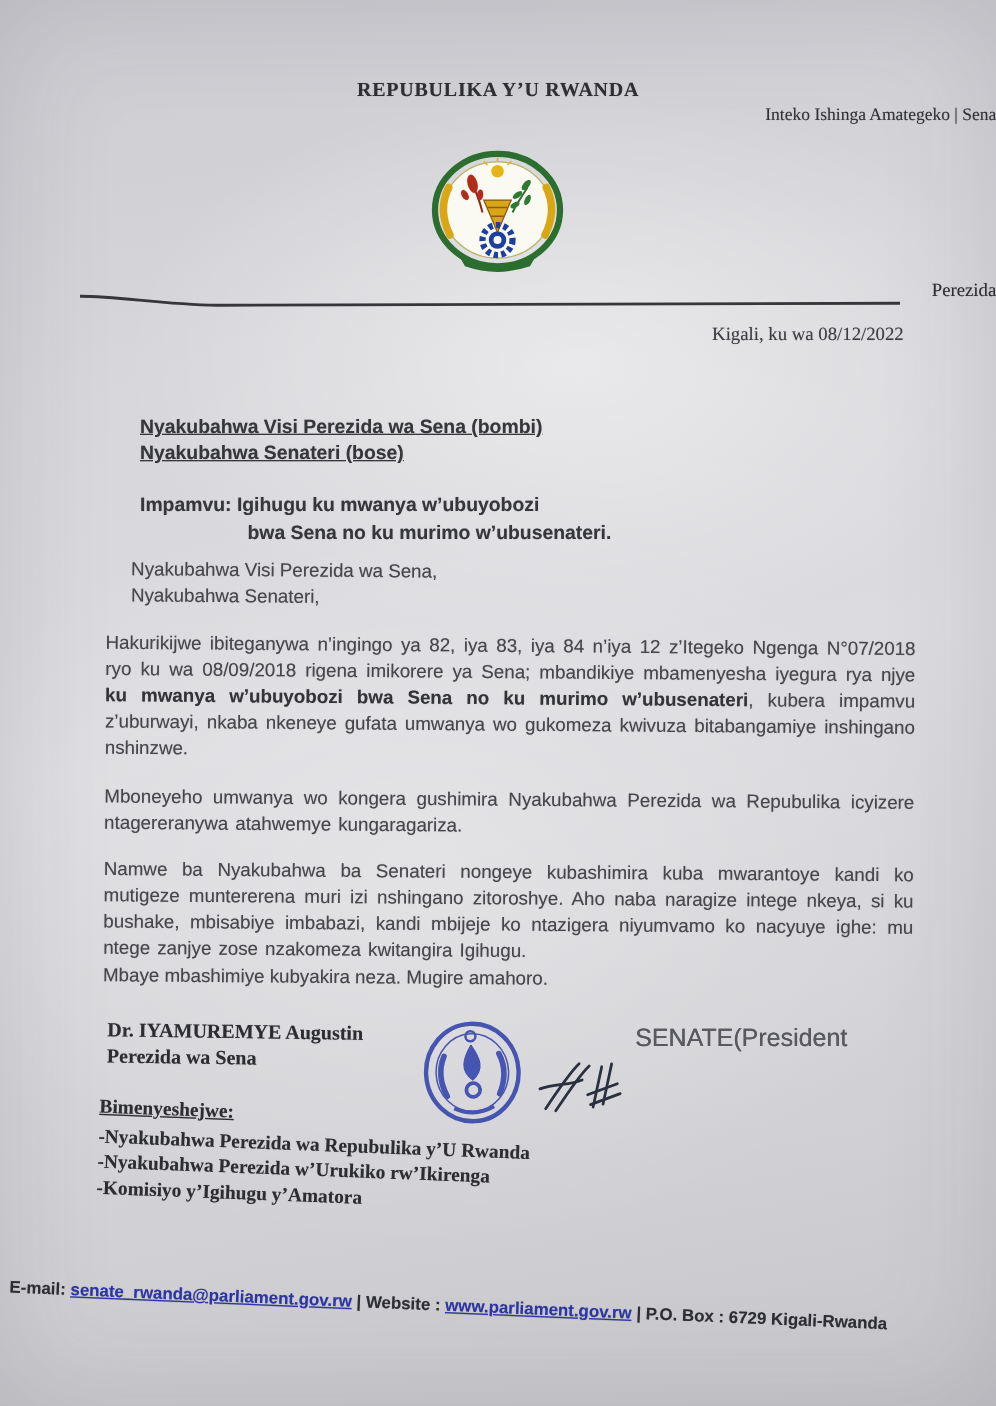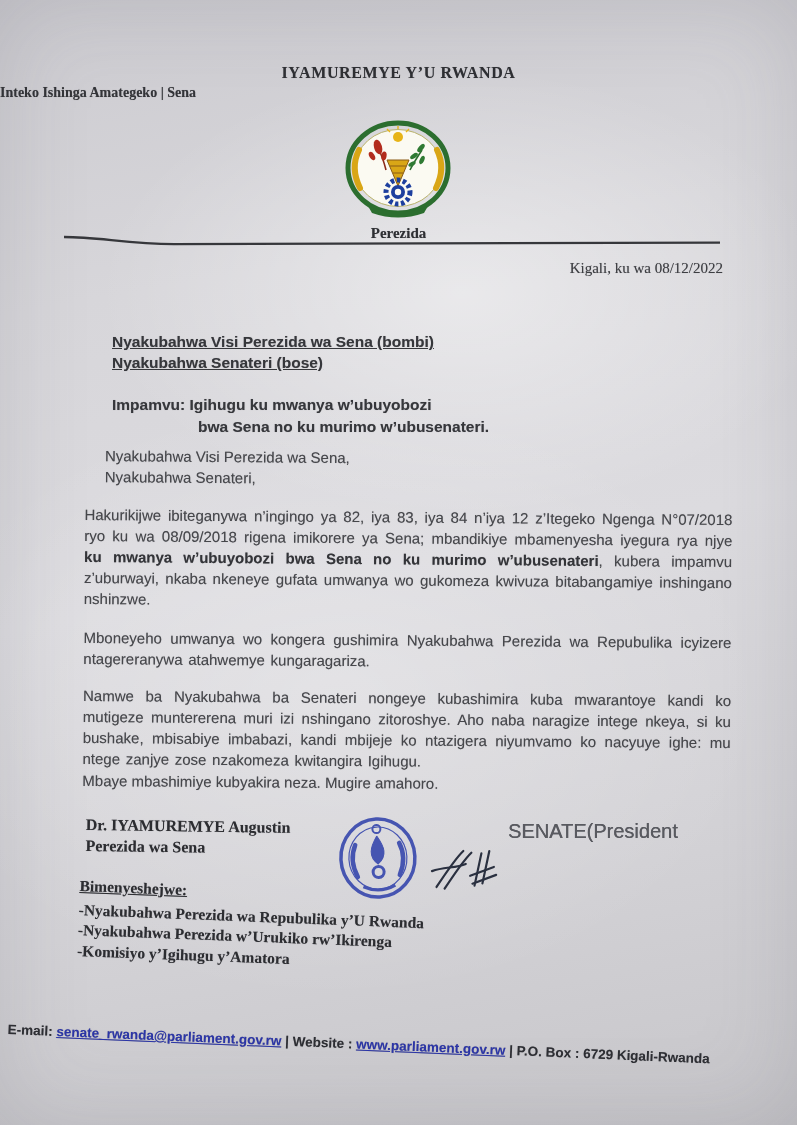--- a/index.html
+++ b/index.html
@@ -12,25 +12,25 @@
     box-shadow: inset 0 0 90px rgba(90,90,100,0.18);
     font-family:"Liberation Sans", sans-serif;
     color:#45464a;
   }
   .abs{position:absolute;}
   .serif{font-family:"Liberation Serif", serif;}
   .soft{text-shadow:0 0 0.7px rgba(70,70,80,0.45);}
 
   .hdr-title{left:0;top:64px;width:100%;text-align:center;font-weight:bold;
     font-size:16px;letter-spacing:0.6px;color:#2e2f33;}
-  .hdr-sub{left:0;top:85px;width:100%;text-align:left;font-weight:bold;
+  .hdr-sub{left:0;top:85px;width:100%;text-align:right;font-weight:normal;
     font-size:14px;color:#333438;}
   .emblem{left:334px;top:118px;}
-  .emblem-caption{left:0;top:225px;width:100%;text-align:center;
-    font-weight:bold;font-size:15px;color:#2e2f33;}
+  .emblem-caption{left:0;top:225px;width:100%;text-align:right;
+    font-weight:normal;font-size:15px;color:#2e2f33;}
   .rule{left:62px;top:235px;}
 
   .date-line{right:74px;top:260px;font-size:15px;color:#3d3e42;}
 
   .recipients{left:112px;top:331px;font-weight:bold;font-size:15.5px;
     line-height:21px;color:#36373b;text-decoration:underline;}
   .subject{left:112px;top:394px;font-weight:bold;font-size:15.5px;
     line-height:22px;color:#36373b;}
   .subject .l2{margin-left:86px;}
 
@@ -59,21 +59,21 @@
 
   .footer{left:8px;top:1022px;width:820px;font-weight:bold;font-size:13.5px;
     color:#2d2e33;transform:rotate(2.4deg);transform-origin:0 0;}
   .footer a{color:#2b35a8;text-decoration:underline;cursor:pointer;}
 </style>
 </head>
 <body>
 
 <div class="page">
 
-  <div class="abs hdr-title serif soft">IYAMUREMYE Y’U RWANDA</div>
+  <div class="abs hdr-title serif soft">REPUBULIKA Y’U RWANDA</div>
   <div class="abs hdr-sub serif soft">Inteko Ishinga Amategeko | Sena</div>
 
   <div class="abs emblem">
     <svg width="128" height="106" viewBox="0 0 128 106">
       <ellipse cx="64" cy="50" rx="50" ry="45" fill="none" stroke="#2c6e2f" stroke-width="5"></ellipse>
       <ellipse cx="64" cy="50" rx="43" ry="38.5" fill="#fbfaf2" stroke="#b9b26a" stroke-width="1"></ellipse>
       <circle cx="64" cy="19" r="5" fill="#e7b418"></circle>
       <g stroke="#e7b418" stroke-width="1.4">
         <line x1="56" y1="14" x2="53" y2="11"></line>
           <line x1="72" y1="14" x2="75" y2="11"></line>

